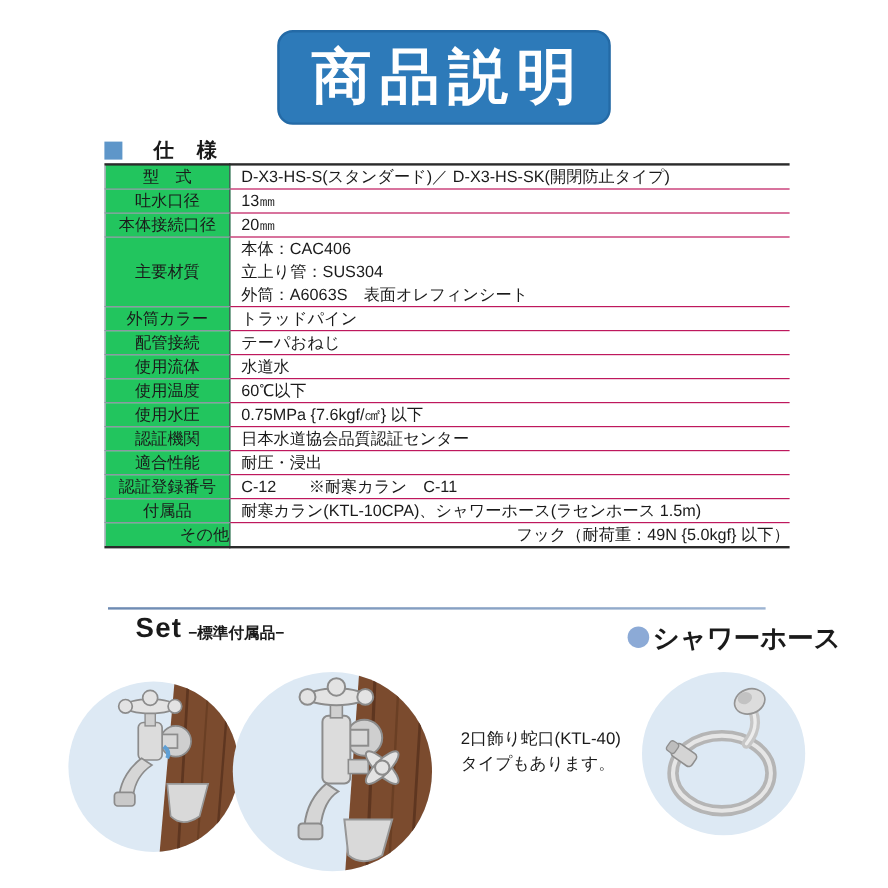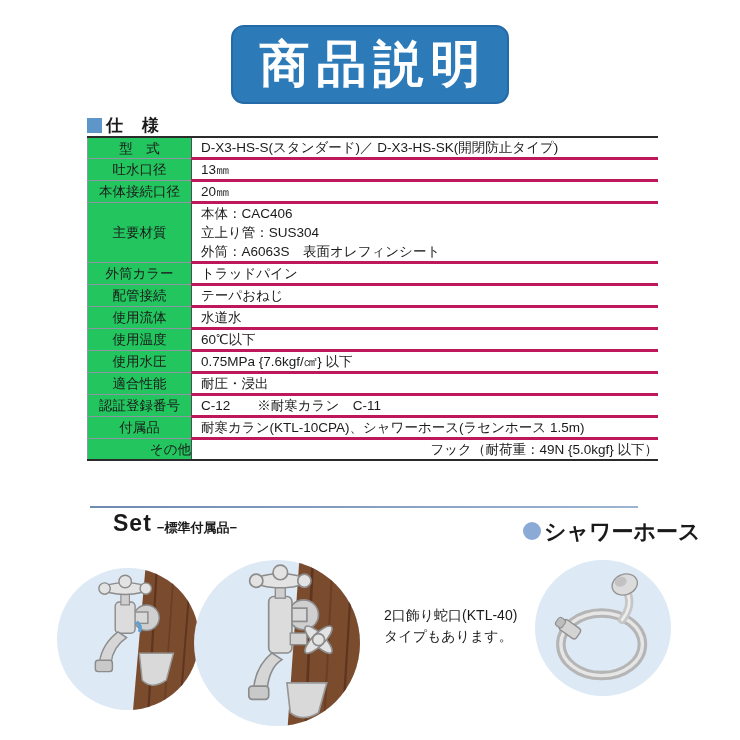--- a/index.html
+++ b/index.html
@@ -8,34 +8,34 @@
 
   
   .badge{position:absolute;left:231px;top:25px;width:278px;height:79px;
          background:#2d7ab9;border-radius:13px;border:2px solid #246aa6;
          display:flex;align-items:center;justify-content:center;
          color:#ffffff;font-size:50px;font-weight:bold;letter-spacing:7px;
          padding-left:7px;box-sizing:border-box;}
 
   
   .spec-heading{position:absolute;left:87px;top:114px;display:flex;align-items:center;
-                font-size:17px;font-weight:bold;letter-spacing:1px;}
+                font-size:17px;font-weight:bold;letter-spacing:1px;gap:22px;}
   .spec-heading .sq{display:inline-block;width:15px;height:15px;background:#5e96c9;
                     margin-right:4px;}
 
   
   .spec-table{position:absolute;left:87px;top:136px;width:571px;
               border-collapse:collapse;table-layout:fixed;
               border-top:2px solid #2b2b2b;border-bottom:2px solid #2b2b2b;}
   .spec-table th{width:103px;background:#22c55e;font-weight:normal;text-align:center;
                  border-left:1px solid #8d96a3;border-bottom:1px solid #8d96a3;
                  border-right:1.5px solid #4a4f57;
                  font-size:13.5px;line-height:19px;padding:0;}
   .spec-table td{font-size:13.5px;line-height:19px;padding:0 0 0 9px;
-                 border-bottom:3px solid #be185d;white-space:nowrap;}
+                 border-bottom:1px solid #be185d;white-space:nowrap;}
   .spec-table tr:last-child th,.spec-table tr:last-child td{border-bottom:none;text-align:right;}
 
   
   .set-header{position:absolute;left:113px;top:478px;display:flex;align-items:flex-end;margin-top:32px;}
   .set-title{font-size:23px;font-weight:bold;letter-spacing:1px;}
   .set-subtitle{font-size:13px;font-weight:bold;margin-left:5px;}
   .set-underline{position:absolute;left:90px;top:506px;width:548px;height:2px;
                  background:linear-gradient(90deg,#6d8ab2,#9db4d2);}
 
   
@@ -102,20 +102,24 @@
       <th>使用流体</th>
       <td>水道水</td>
     </tr>
     <tr>
       <th>使用温度</th>
       <td>60℃以下</td>
     </tr>
     <tr>
       <th>使用水圧</th>
       <td>0.75MPa {7.6kgf/㎠} 以下</td>
+    </tr>
+    <tr>
+      <th>認証機関</th>
+      <td>日本水道協会品質認証センター</td>
     </tr>
     <tr>
       <th>適合性能</th>
       <td>耐圧・浸出</td>
     </tr>
     <tr>
       <th>認証登録番号</th>
       <td>C-12　　※耐寒カラン　C-11</td>
     </tr>
     <tr>

